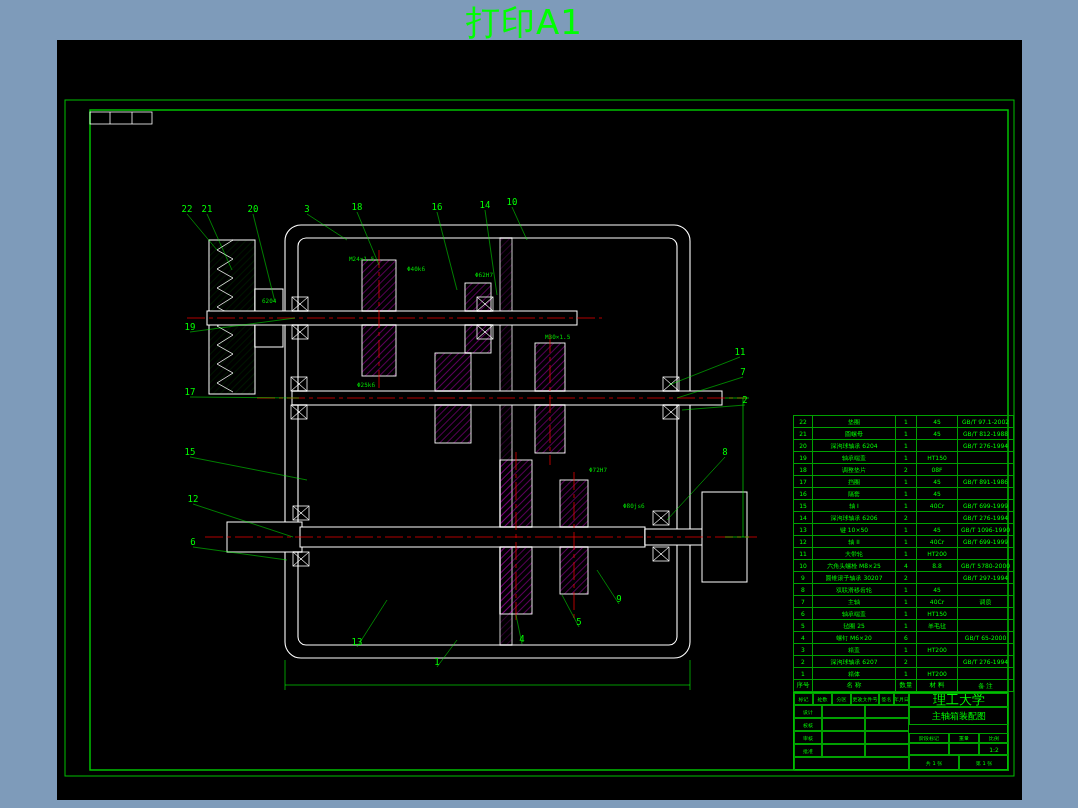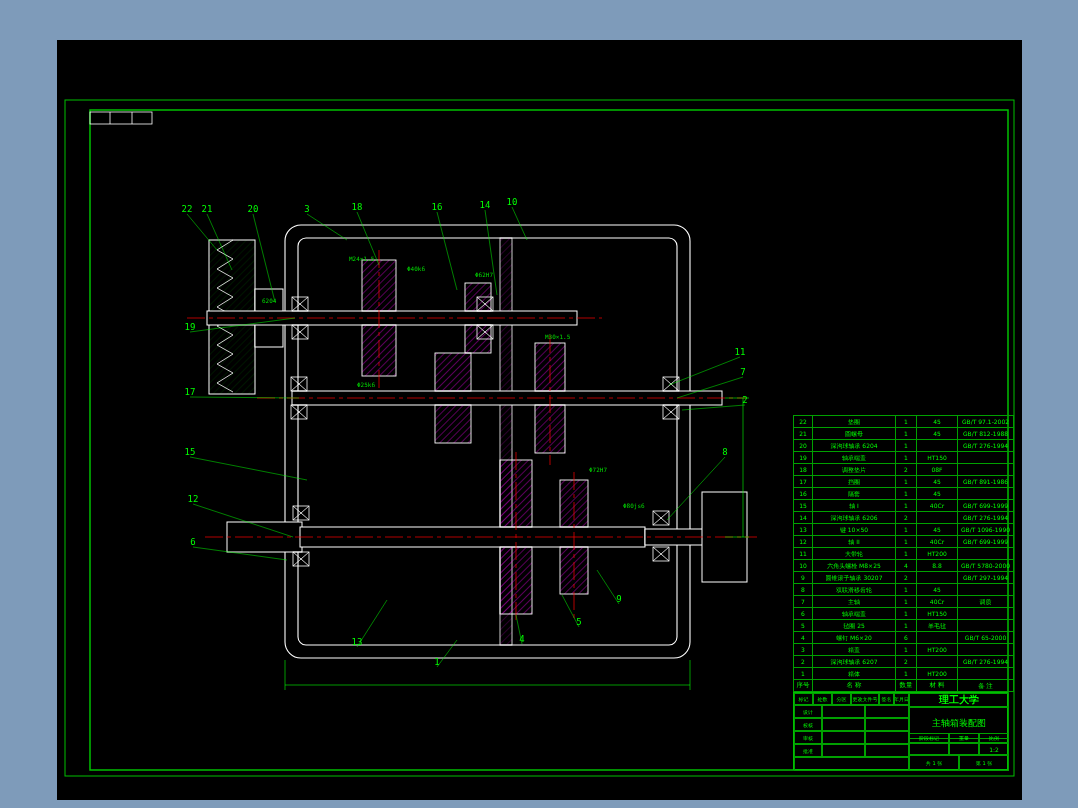--- a/index.html
+++ b/index.html
@@ -18,29 +18,30 @@
   .bom td{border:1px solid #00a000;height:11px;padding:0;margin:0;color:#00ff00;
           font-size:6px;line-height:11px;text-align:center;white-space:nowrap;
           overflow:hidden;font-family:"DejaVu Sans",sans-serif;}
   .bom td.hdr{font-size:6.5px;}
   
   .tblock{position:absolute;left:736px;top:652px;width:215px;height:78px;
           border:1px solid #00c000;box-sizing:border-box;}
   .tb-cell{position:absolute;border:0.5px solid #00a000;box-sizing:border-box;
            color:#00ff00;display:flex;align-items:center;justify-content:center;
            font-size:5px;overflow:hidden;white-space:nowrap;}
-  .tb-school{font-size:10px;font-weight:bold;}
+  .tb-school{font-size:13px;}
   .tb-title{font-size:9px;}
   .tb-scale{font-size:6px;}
 </style>
 </head>
 <body>
 
 <div class="stage">
 
+  <div class="page-title">打印A1</div>
 
   <div class="sheet">
 
     <svg width="965" height="760" viewBox="0 0 965 760">
       <defs>
         <pattern id="hm" width="5" height="5" patternUnits="userSpaceOnUse" patternTransform="rotate(45)">
           <line x1="0" y1="0" x2="0" y2="5" stroke="#ff00ff" stroke-width="0.7"></line>
         </pattern>
         <pattern id="hg" width="5" height="5" patternUnits="userSpaceOnUse" patternTransform="rotate(45)">
           <line x1="0" y1="0" x2="0" y2="5" stroke="#00b000" stroke-width="0.5"></line>
@@ -393,21 +394,21 @@
       <div class="tb-cell" style="left:71px;top:25px;width:44px;height:13px"></div>
       <div class="tb-cell" style="left:0;top:38px;width:28px;height:13px">审核</div>
       <div class="tb-cell" style="left:28px;top:38px;width:43px;height:13px"></div>
       <div class="tb-cell" style="left:71px;top:38px;width:44px;height:13px"></div>
       <div class="tb-cell" style="left:0;top:51px;width:28px;height:13px">批准</div>
       <div class="tb-cell" style="left:28px;top:51px;width:43px;height:13px"></div>
       <div class="tb-cell" style="left:71px;top:51px;width:44px;height:13px"></div>
       <div class="tb-cell" style="left:0;top:64px;width:115px;height:14px"></div>
 
       <div class="tb-cell tb-school" style="left:115px;top:0;width:100px;height:14px">理工大学</div>
-      <div class="tb-cell tb-title" style="left:115px;top:14px;width:100px;height:32px">主轴箱装配图</div>
+      <div class="tb-cell tb-title" style="left:115px;top:14px;width:100px;height:18px">主轴箱装配图</div>
       <div class="tb-cell" style="left:115px;top:40px;width:40px;height:10px">阶段标记</div>
       <div class="tb-cell" style="left:155px;top:40px;width:30px;height:10px">重量</div>
       <div class="tb-cell" style="left:185px;top:40px;width:30px;height:10px">比例</div>
       <div class="tb-cell" style="left:115px;top:50px;width:40px;height:12px"></div>
       <div class="tb-cell" style="left:155px;top:50px;width:30px;height:12px"></div>
       <div class="tb-cell tb-scale" style="left:185px;top:50px;width:30px;height:12px">1:2</div>
       <div class="tb-cell" style="left:115px;top:62px;width:50px;height:16px">共 1 张</div>
       <div class="tb-cell" style="left:165px;top:62px;width:50px;height:16px">第 1 张</div>
     </div>
 

